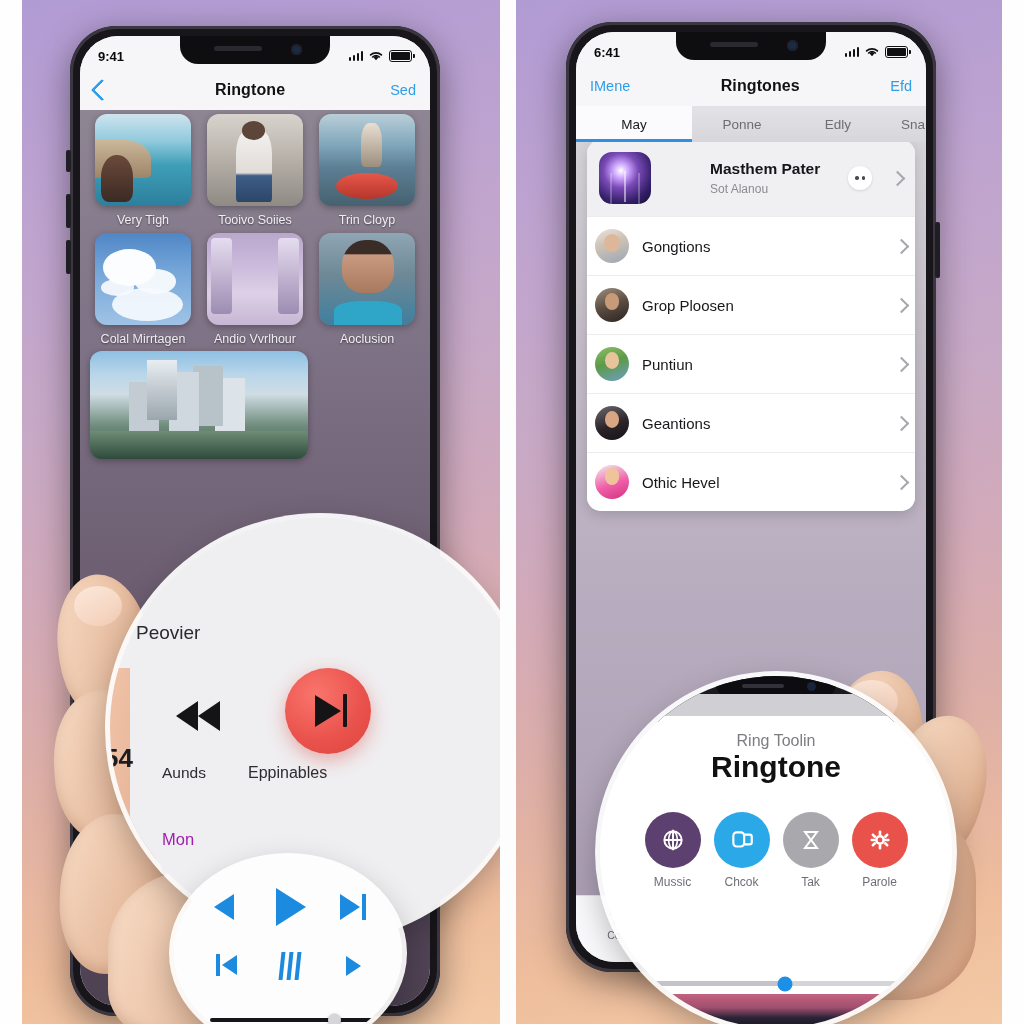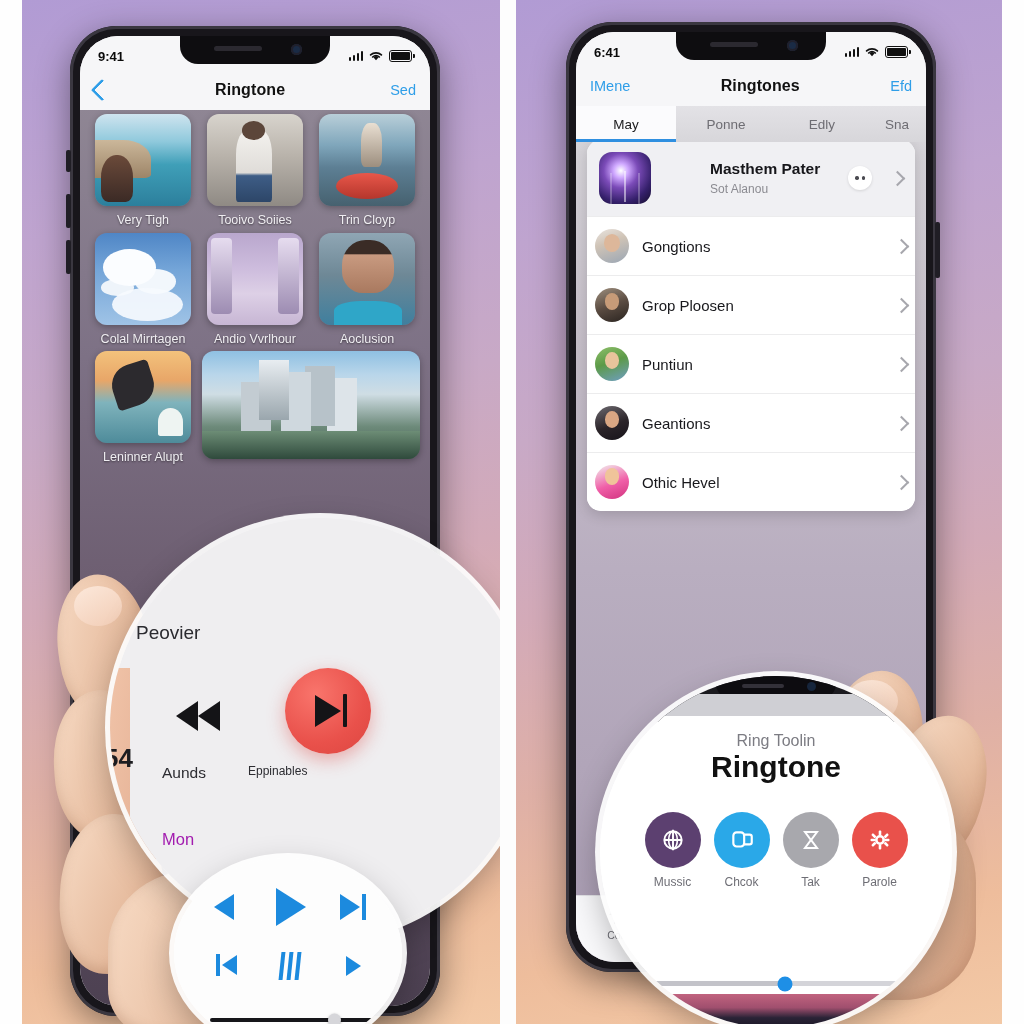--- a/index.html
+++ b/index.html
@@ -176,21 +176,21 @@
        background:radial-gradient(circle at 36% 30%,#f9756c,#e9514b 60%,#dc4640 100%);
        transform:translateX(-50%);box-shadow:0 6px 18px rgba(220,70,64,.4);}
   .m1 .playbtn::after{content:"";position:absolute;left:30px;top:27px;width:0;height:0;
        border-top:16px solid transparent;border-bottom:16px solid transparent;border-left:26px solid #141417;}
   .m1 .playbtn .bar{position:absolute;right:24px;top:26px;width:4px;height:33px;background:#141417;border-radius:1px;}
   .m1 .rew{position:absolute;left:66px;top:183px;width:0;height:0;
        border-top:15px solid transparent;border-bottom:15px solid transparent;border-right:22px solid #141417;}
   .m1 .rew2{position:absolute;left:88px;top:183px;width:0;height:0;
        border-top:15px solid transparent;border-bottom:15px solid transparent;border-right:22px solid #141417;}
   .m1 .l1{position:absolute;left:52px;top:246px;font-size:15.5px;color:#2c2c31;}
-  .m1 .l2{position:absolute;left:138px;top:246px;font-size:12px;color:#2c2c31;}
+  .m1 .l2{position:absolute;left:138px;top:246px;font-size:16px;color:#2c2c31;}
   .m1 .l3{position:absolute;left:52px;top:312px;font-size:16.5px;color:#a21caf;font-weight:500;}
   .m1 .num{position:absolute;left:-6px;top:225px;font-size:26px;color:#1c1c20;font-weight:600;}
   .m1 .wth{position:absolute;left:-10px;top:325px;font-size:17px;color:#2c2c31;}
   .m1 .miniplay{position:absolute;right:6px;top:44px;width:30px;height:30px;border-radius:50%;
        background:#fff;box-shadow:0 2px 6px rgba(0,0,0,.15);}
   .m1 .miniplay::after{content:"";position:absolute;left:11px;top:9px;width:0;height:0;
        border-top:6px solid transparent;border-bottom:6px solid transparent;border-left:10px solid #2f8fe0;}
   .m1 .hand{position:absolute;left:0;top:150px;width:46px;height:300px;
        background:linear-gradient(100deg,#f0c3a8,#e0a98c);border-radius:0 40% 40% 0;}
 
@@ -313,26 +313,20 @@
                 <div class="sc sc-arch"></div>
               </div>
             <div class="cap">Andio Vvrlhour</div>
           </div>
           <div class="cell">
             <div class="thumb">
                 <div class="sc sc-face"></div>
               </div>
             <div class="cap">Aoclusion</div>
           </div>
-          <div class="cell">
-            <div class="thumb">
-                <div class="sc sc-surf"></div>
-              </div>
-            <div class="cap">Leninner Alupt</div>
-          </div>
           <div class="cell wide">
             <div class="thumb">
                 <div class="sc sc-city"></div>
               </div>
             <div class="cap"></div>
           </div>
         </div>
 
         <div class="homebar"></div>
       </div>
@@ -427,21 +421,21 @@
           </div>
         </div>
 
         <div class="navbar" style="top:34px;">
           <div class="act">IMene</div>
           <div class="title">Ringtones</div>
           <div class="act">Efd</div>
         </div>
 
         <div class="tabs" style="top:74px;">
-          <div class="tab active" style="width:100px;">
+          <div class="tab active" style="width:116px;">
             <span>May</span>
           </div>
           <div class="tab" style="width:100px;">
             <span>Ponne</span>
           </div>
           <div class="tab" style="width:92px;">
             <span>Edly</span>
           </div>
           <div class="tab" style="width:58px;">
             <span>Sna</span>

